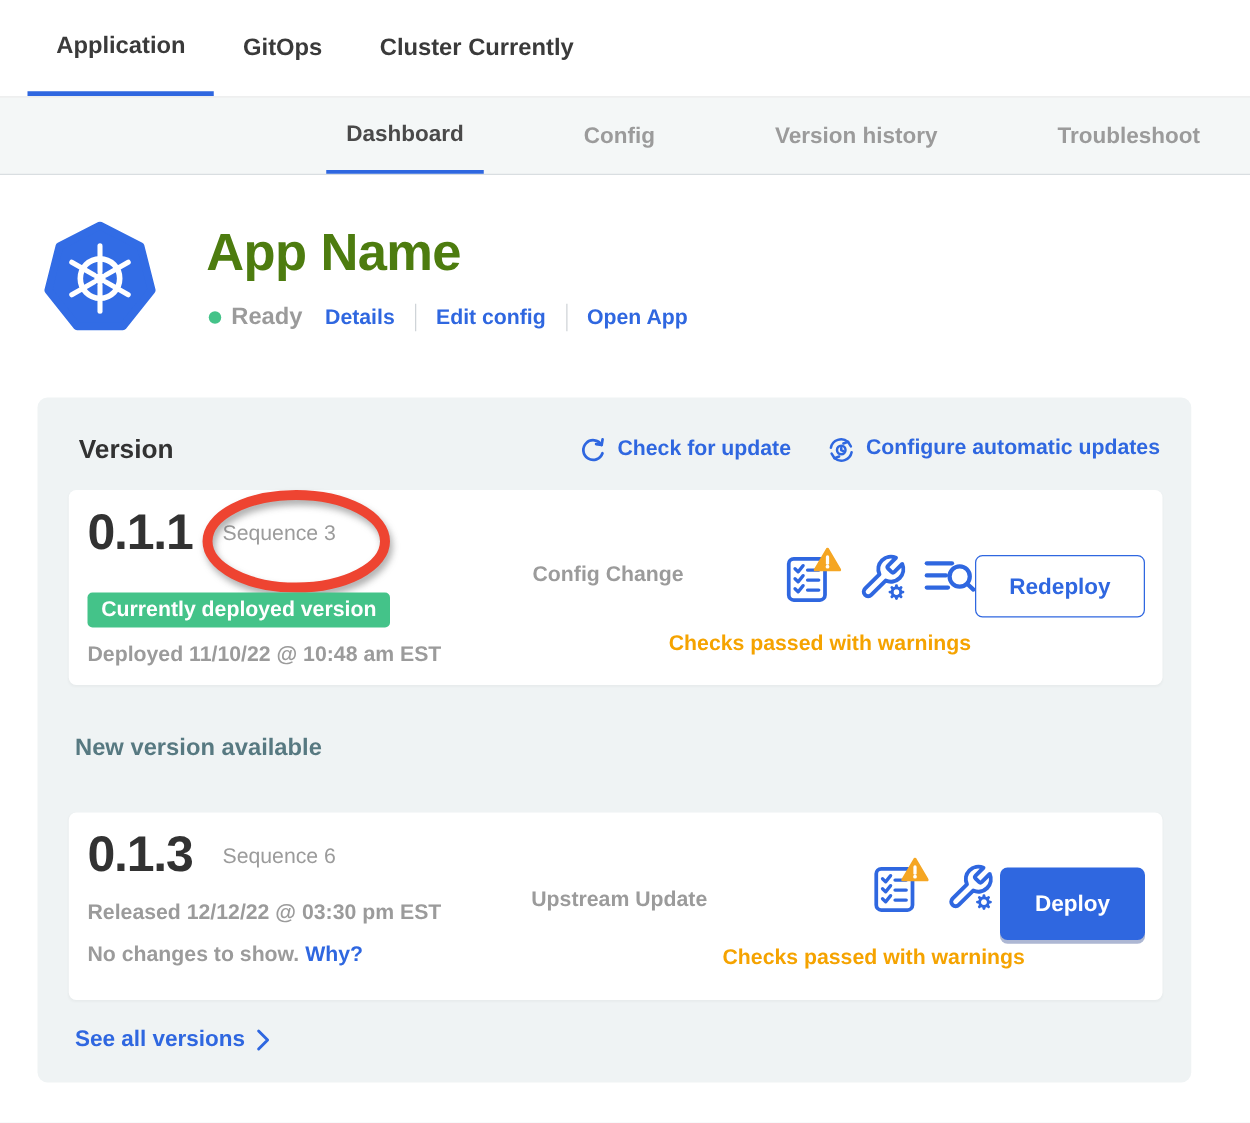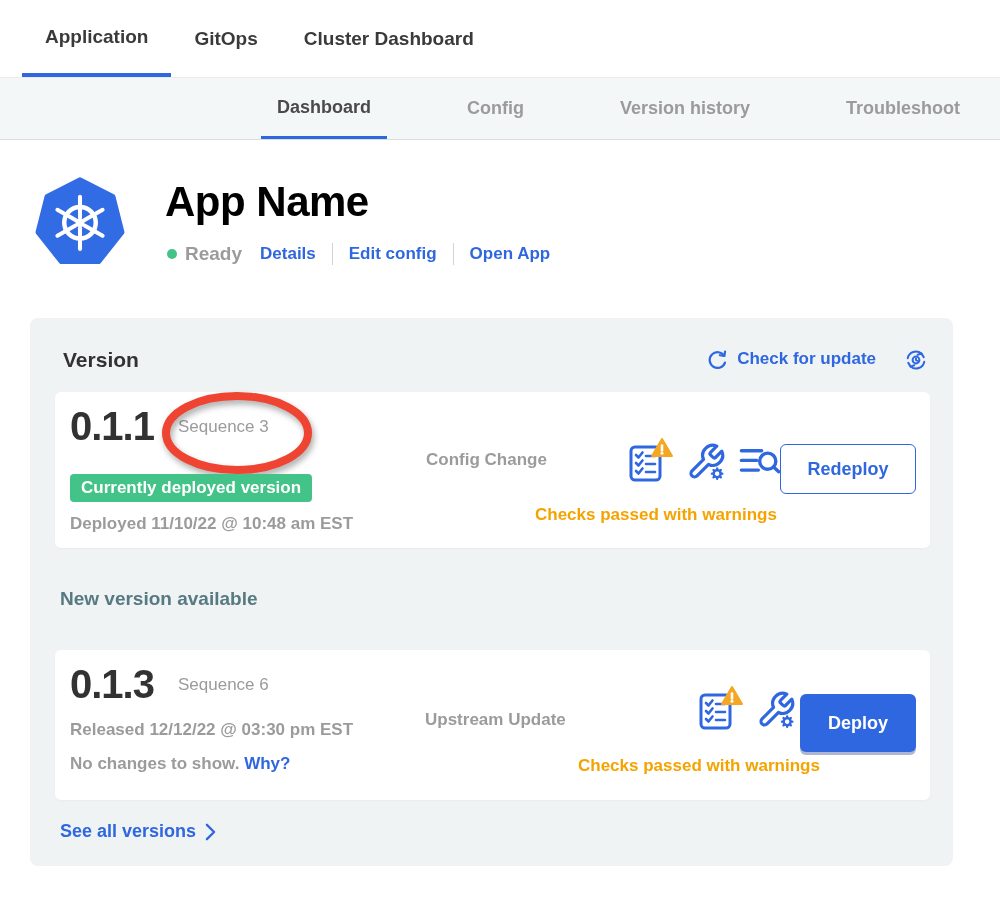--- a/index.html
+++ b/index.html
@@ -11,21 +11,21 @@
   .topnav-tab { display:inline-flex; align-items:center; padding:0 23px; font-size:19px; font-weight:700; color:#3a3a3a; white-space:nowrap; cursor:pointer; }
   .topnav-tab.active { border-bottom:4px solid #2f67e0; }
 
   
   .subnav { position:absolute; left:0; top:77px; width:1000px; height:63px; background:#f4f7f7; border-top:1px solid #ebebeb; border-bottom:1px solid #d9dee1; display:flex; align-items:stretch; padding-left:261px; gap:64px; }
   .subnav-tab { display:inline-flex; align-items:center; padding:0 16px; font-size:18px; font-weight:700; color:#9b9b9b; white-space:nowrap; cursor:pointer; }
   .subnav-tab.active { color:#4a4a4a; border-bottom:3px solid #2f67e0; }
 
   
   .app-logo { position:absolute; left:35px; top:176px; width:90px; height:90px; }
-  .app-title { position:absolute; left:165px; top:178px; font-size:42px; font-weight:800; color:#000000; letter-spacing:-.5px; }
+  .app-title { position:absolute; left:165px; top:178px; font-size:42px; font-weight:800; color:#4d7c0f; letter-spacing:-.5px; }
   .app-status-row { position:absolute; left:167px; top:243px; display:flex; align-items:center; }
   .status-dot { width:10px; height:10px; border-radius:50%; background:#44c389; margin-right:8px; }
   .status-text { font-size:19px; font-weight:600; color:#9b9b9b; margin-right:18px; }
   .hdr-link { font-size:17px; font-weight:700; color:#2f67e0; cursor:pointer; white-space:nowrap; }
   .hdr-sep { width:1px; height:22px; background:#cfd4d8; margin:0 16px; }
 
   
   .version-card { position:absolute; left:30px; top:318px; width:923px; height:548px; background:#eff3f4; border-radius:8px; }
   .card-header { position:absolute; left:0; top:30px; width:100%; display:flex; align-items:center; padding:0 25px 0 33px; }
   .card-title { font-size:21px; font-weight:800; color:#323232; }
@@ -58,21 +58,21 @@
   svg { display:block; }
 </style>
 </head>
 <body>
 
 <div class="canvas">
 
   <nav class="topnav">
     <div class="topnav-tab active">Application</div>
     <div class="topnav-tab">GitOps</div>
-    <div class="topnav-tab">Cluster Dashboard</div>
+    <div class="topnav-tab">Cluster Currently</div>
   </nav>
 
   <nav class="subnav">
     <div class="subnav-tab active">Dashboard</div>
     <div class="subnav-tab">Config</div>
     <div class="subnav-tab">Version history</div>
     <div class="subnav-tab">Troubleshoot</div>
   </nav>
 
   <div class="app-logo">
@@ -119,20 +119,21 @@
           <span>
             <svg viewBox="0 0 24 24" width="24" height="24" fill="none" stroke="#2f67e0" stroke-width="2" stroke-linecap="round" stroke-linejoin="round">
               <path d="M20.3 13.8A8.4 8.4 0 0 1 6.6 18.5"></path>
               <polyline points="4.3 14.9 6.6 18.6 10.3 17.2"></polyline>
               <path d="M3.7 10.2A8.4 8.4 0 0 1 17.4 5.5"></path>
               <polyline points="19.7 9.1 17.4 5.4 13.7 6.8"></polyline>
               <circle cx="12" cy="12" r="3.4"></circle>
               <polyline points="12 10.4 12 12.1 13.5 12.8"></polyline>
             </svg>
           </span>
+          <span>Configure automatic updates</span>
         </span>
       </div>
     </div>
 
     <div class="version-row row-current">
       <div class="ver-line">
         <span class="ver-number">0.1.1</span>
         <span class="ver-seq">Sequence 3</span>
       </div>
       <svg class="red-circle" viewBox="0 0 158 90">

